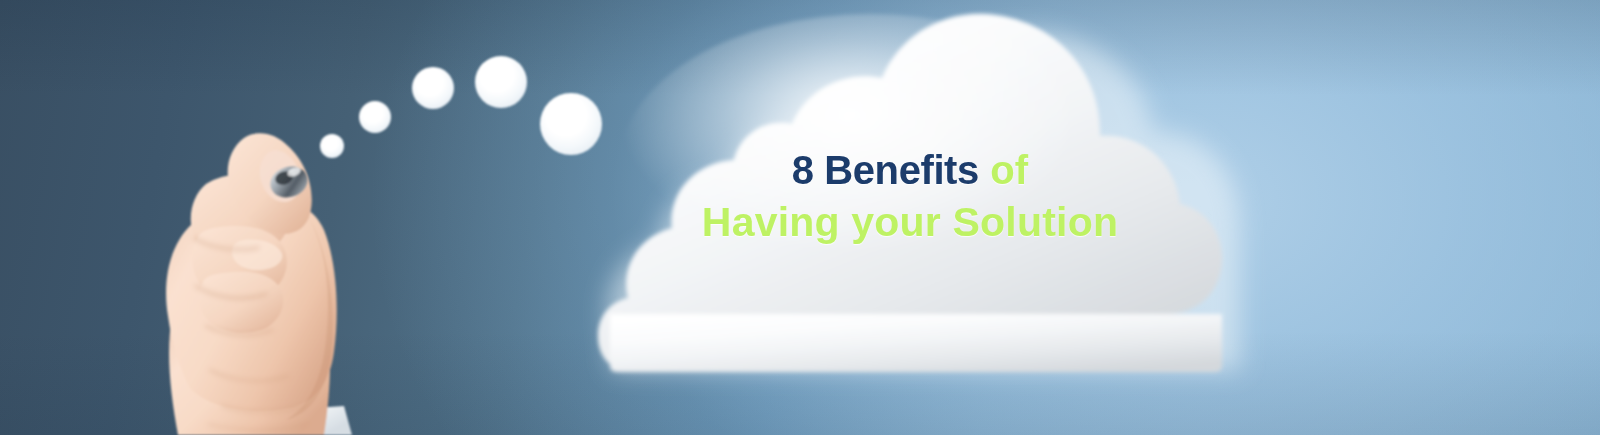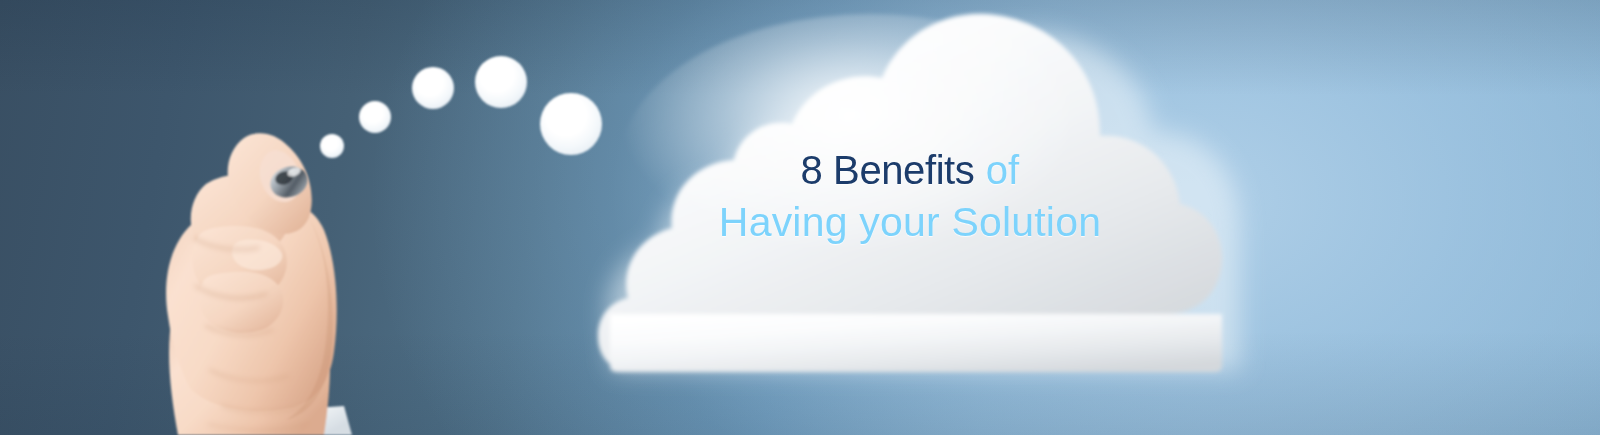--- a/index.html
+++ b/index.html
@@ -86,23 +86,23 @@
     line-height: 1.0;
     color: #1e3d6b;
     text-shadow: 0 1px 1px rgba(255,255,255,0.85);
     user-select: none;
   }
   .line { display: block; white-space: nowrap; }
   .l1 { font-size: 40px; margin-bottom: 12px; }
   .l2 { font-size: 41px; margin-bottom: 20px; }
   .l3 { font-size: 42px; }
 
-  .b    { font-weight: 400; color: #1c3c6b; letter-spacing: -0.4px; }
+  .b    { font-weight: 700; color: #1c3c6b; letter-spacing: -0.4px; }
   .reg  { font-weight: 400; color: #2d4c72; letter-spacing: 0.1px; }
-  .lite { font-weight: 400; color: #7dd3fc; letter-spacing: 0.2px; }
+  .lite { font-weight: 700; color: #bef264; letter-spacing: 0.2px; }
 </style>
 </head>
 <body>
 
 <div id="banner">
 
   <div class="sky"></div>
   <div class="sky-vignette"></div>
 
   <div class="dot" style="left:320px; top:134px;  width:24px;  height:24px;"></div>

